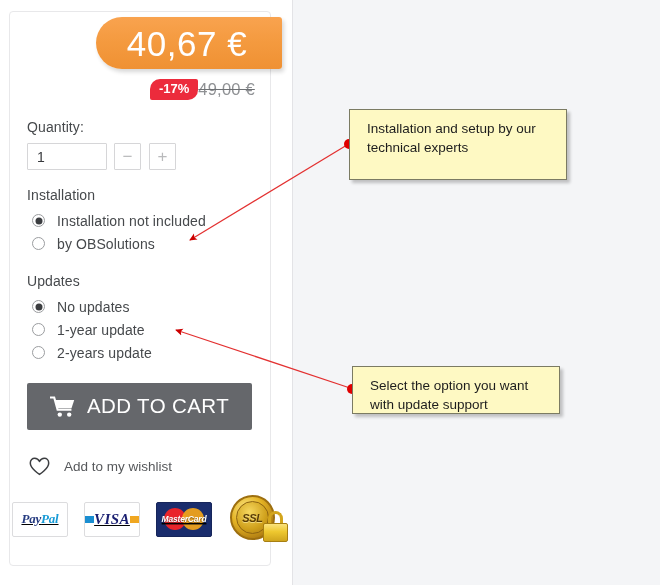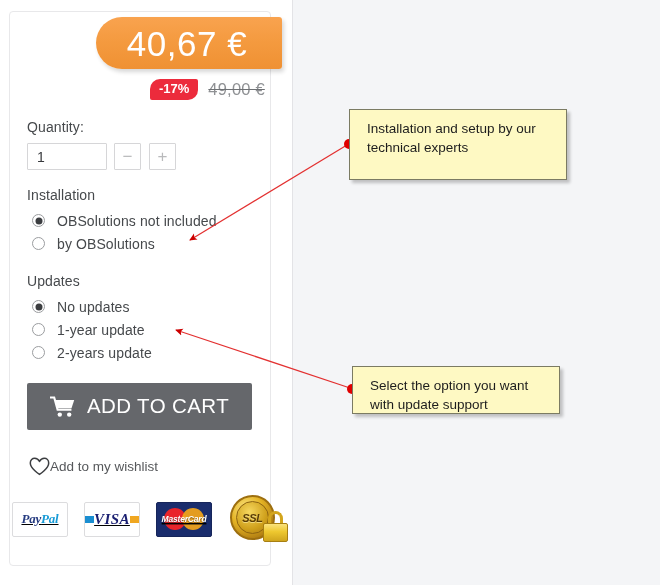--- a/index.html
+++ b/index.html
@@ -61,21 +61,20 @@
     line-height: 1;
     white-space: nowrap;
   }
 
   
   #discount-row {
     position: absolute;
     left: 150px; top: 79px;
     display: flex;
     align-items: center;
-    gap: 10px;
     z-index: 6;
   }
   #discount-badge {
     background: #ec2b3c;
     color: #ffffff;
     font-size: 13px;
     font-weight: bold;
     padding: 3px 9px 4px 9px;
     border-radius: 10px 2px 10px 2px;
     line-height: 1.1;
@@ -211,20 +210,21 @@
     font-family: "Liberation Sans", sans-serif;
   }
   #cart-icon { display: block; }
 
   
   #wishlist-row {
     position: absolute;
     left: 29px; top: 457px;
     display: flex;
     align-items: center;
+    gap: 14px;
     cursor: pointer;
   }
   #wishlist-label {
     font-size: 13.5px;
     color: #56585b;
   }
 
   
   #payment-badges {
     position: absolute;
@@ -438,21 +438,21 @@
       <span>+</span>
     </button>
   </div>
 </div>
 
 <div id="installation-block">
   <span class="section-label group-label">Installation</span>
 
   <div class="radio-row">
     <span class="radio-mark checked"></span>
-    <span class="radio-text">OBSolutions not included</span>
+    <span class="radio-text">Installation not included</span>
   </div>
 
   <div class="radio-row">
     <span class="radio-mark"></span>
     <span class="radio-text">by OBSolutions</span>
   </div>
 </div>
 
 <div id="updates-block">
   <span class="section-label group-label">Updates</span>

